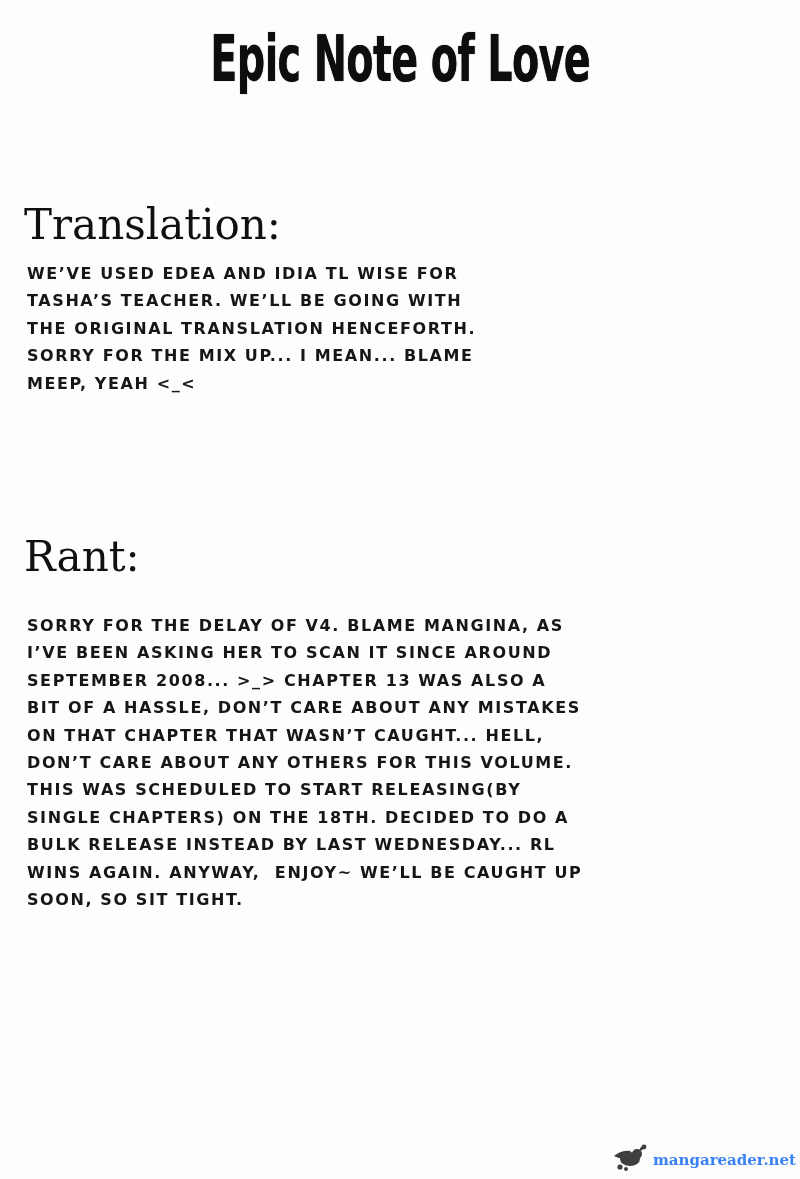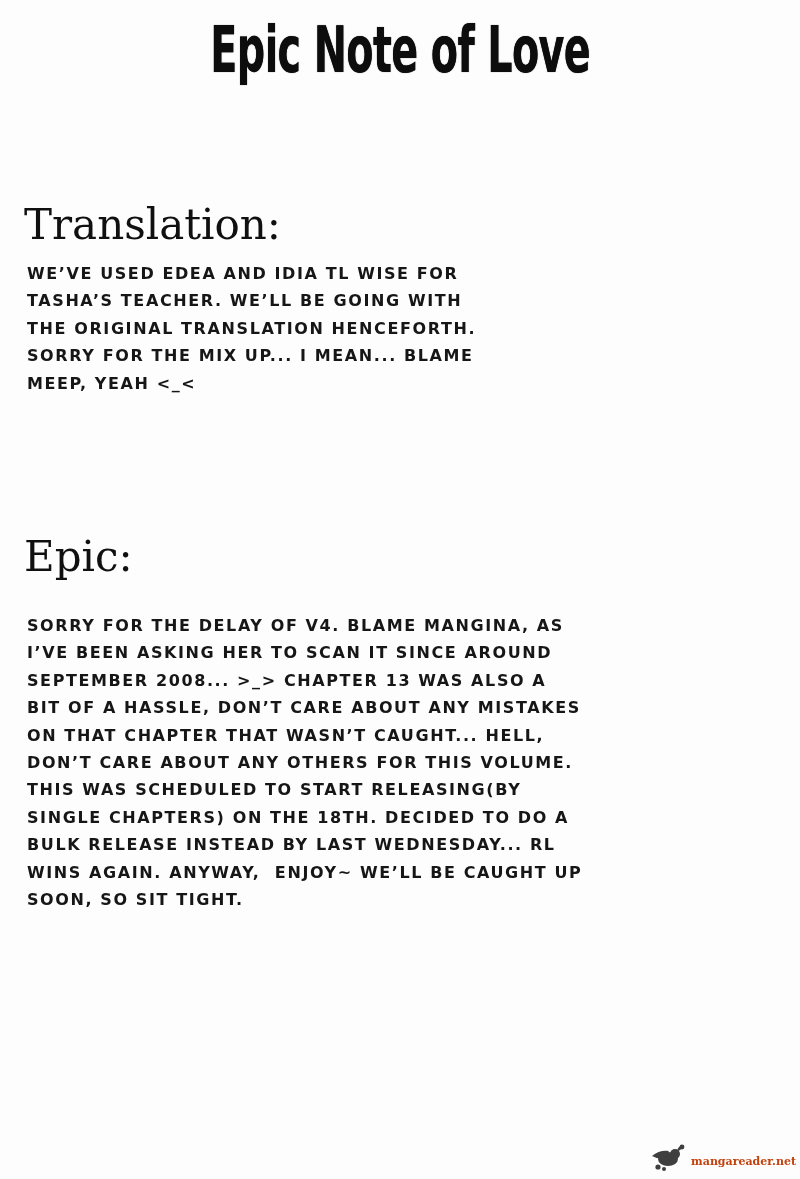--- a/index.html
+++ b/index.html
@@ -11,21 +11,21 @@
     position: relative;
     width: 800px;
     height: 1179px;
     background: #fdfdfd;
     overflow: hidden;
     color: #1c1c1c;
   }
   
   .title-wrap {
     position: absolute;
-    top: 18px;
+    top: 27px;
     left: 0;
     width: 800px;
     text-align: center;
   }
   .title {
     display: inline-block;
     font-family: "DejaVu Sans", "Liberation Sans", sans-serif;
     font-weight: bold;
     font-size: 64px;
     line-height: 1;
@@ -69,44 +69,44 @@
     right: 4px;
     bottom: 8px;
     display: flex;
     align-items: flex-end;
     gap: 2px;
   }
   .watermark svg { display: block; }
   .watermark-text {
     font-family: "DejaVu Serif", "Liberation Serif", serif;
     font-weight: bold;
-    font-size: 11px;
+    font-size: 15px;
     line-height: 1.1;
-    color: #c2410c;
+    color: #3b82f6;
     padding-bottom: 3px;
   }
 </style>
 </head>
 <body>
 
 <div class="page">
 
   <div class="title-wrap">
     <div class="title">Epic Note of Love</div>
   </div>
 
   <div class="heading translation">Translation:</div>
 
   <div class="body-text translation">WE’VE USED EDEA AND IDIA TL WISE FOR
 TASHA’S TEACHER. WE’LL BE GOING WITH
 THE ORIGINAL TRANSLATION HENCEFORTH.
 SORRY FOR THE MIX UP... I MEAN... BLAME
 MEEP, YEAH &lt;_&lt;</div>
 
-  <div class="heading rant">Epic:</div>
+  <div class="heading rant">Rant:</div>
 
   <div class="body-text rant">SORRY FOR THE DELAY OF V4. BLAME MANGINA, AS
 I’VE BEEN ASKING HER TO SCAN IT SINCE AROUND
 SEPTEMBER 2008... &gt;_&gt; CHAPTER 13 WAS ALSO A
 BIT OF A HASSLE, DON’T CARE ABOUT ANY MISTAKES
 ON THAT CHAPTER THAT WASN’T CAUGHT... HELL,
 DON’T CARE ABOUT ANY OTHERS FOR THIS VOLUME.
 THIS WAS SCHEDULED TO START RELEASING(BY
 SINGLE CHAPTERS) ON THE 18TH. DECIDED TO DO A
 BULK RELEASE INSTEAD BY LAST WEDNESDAY... RL

